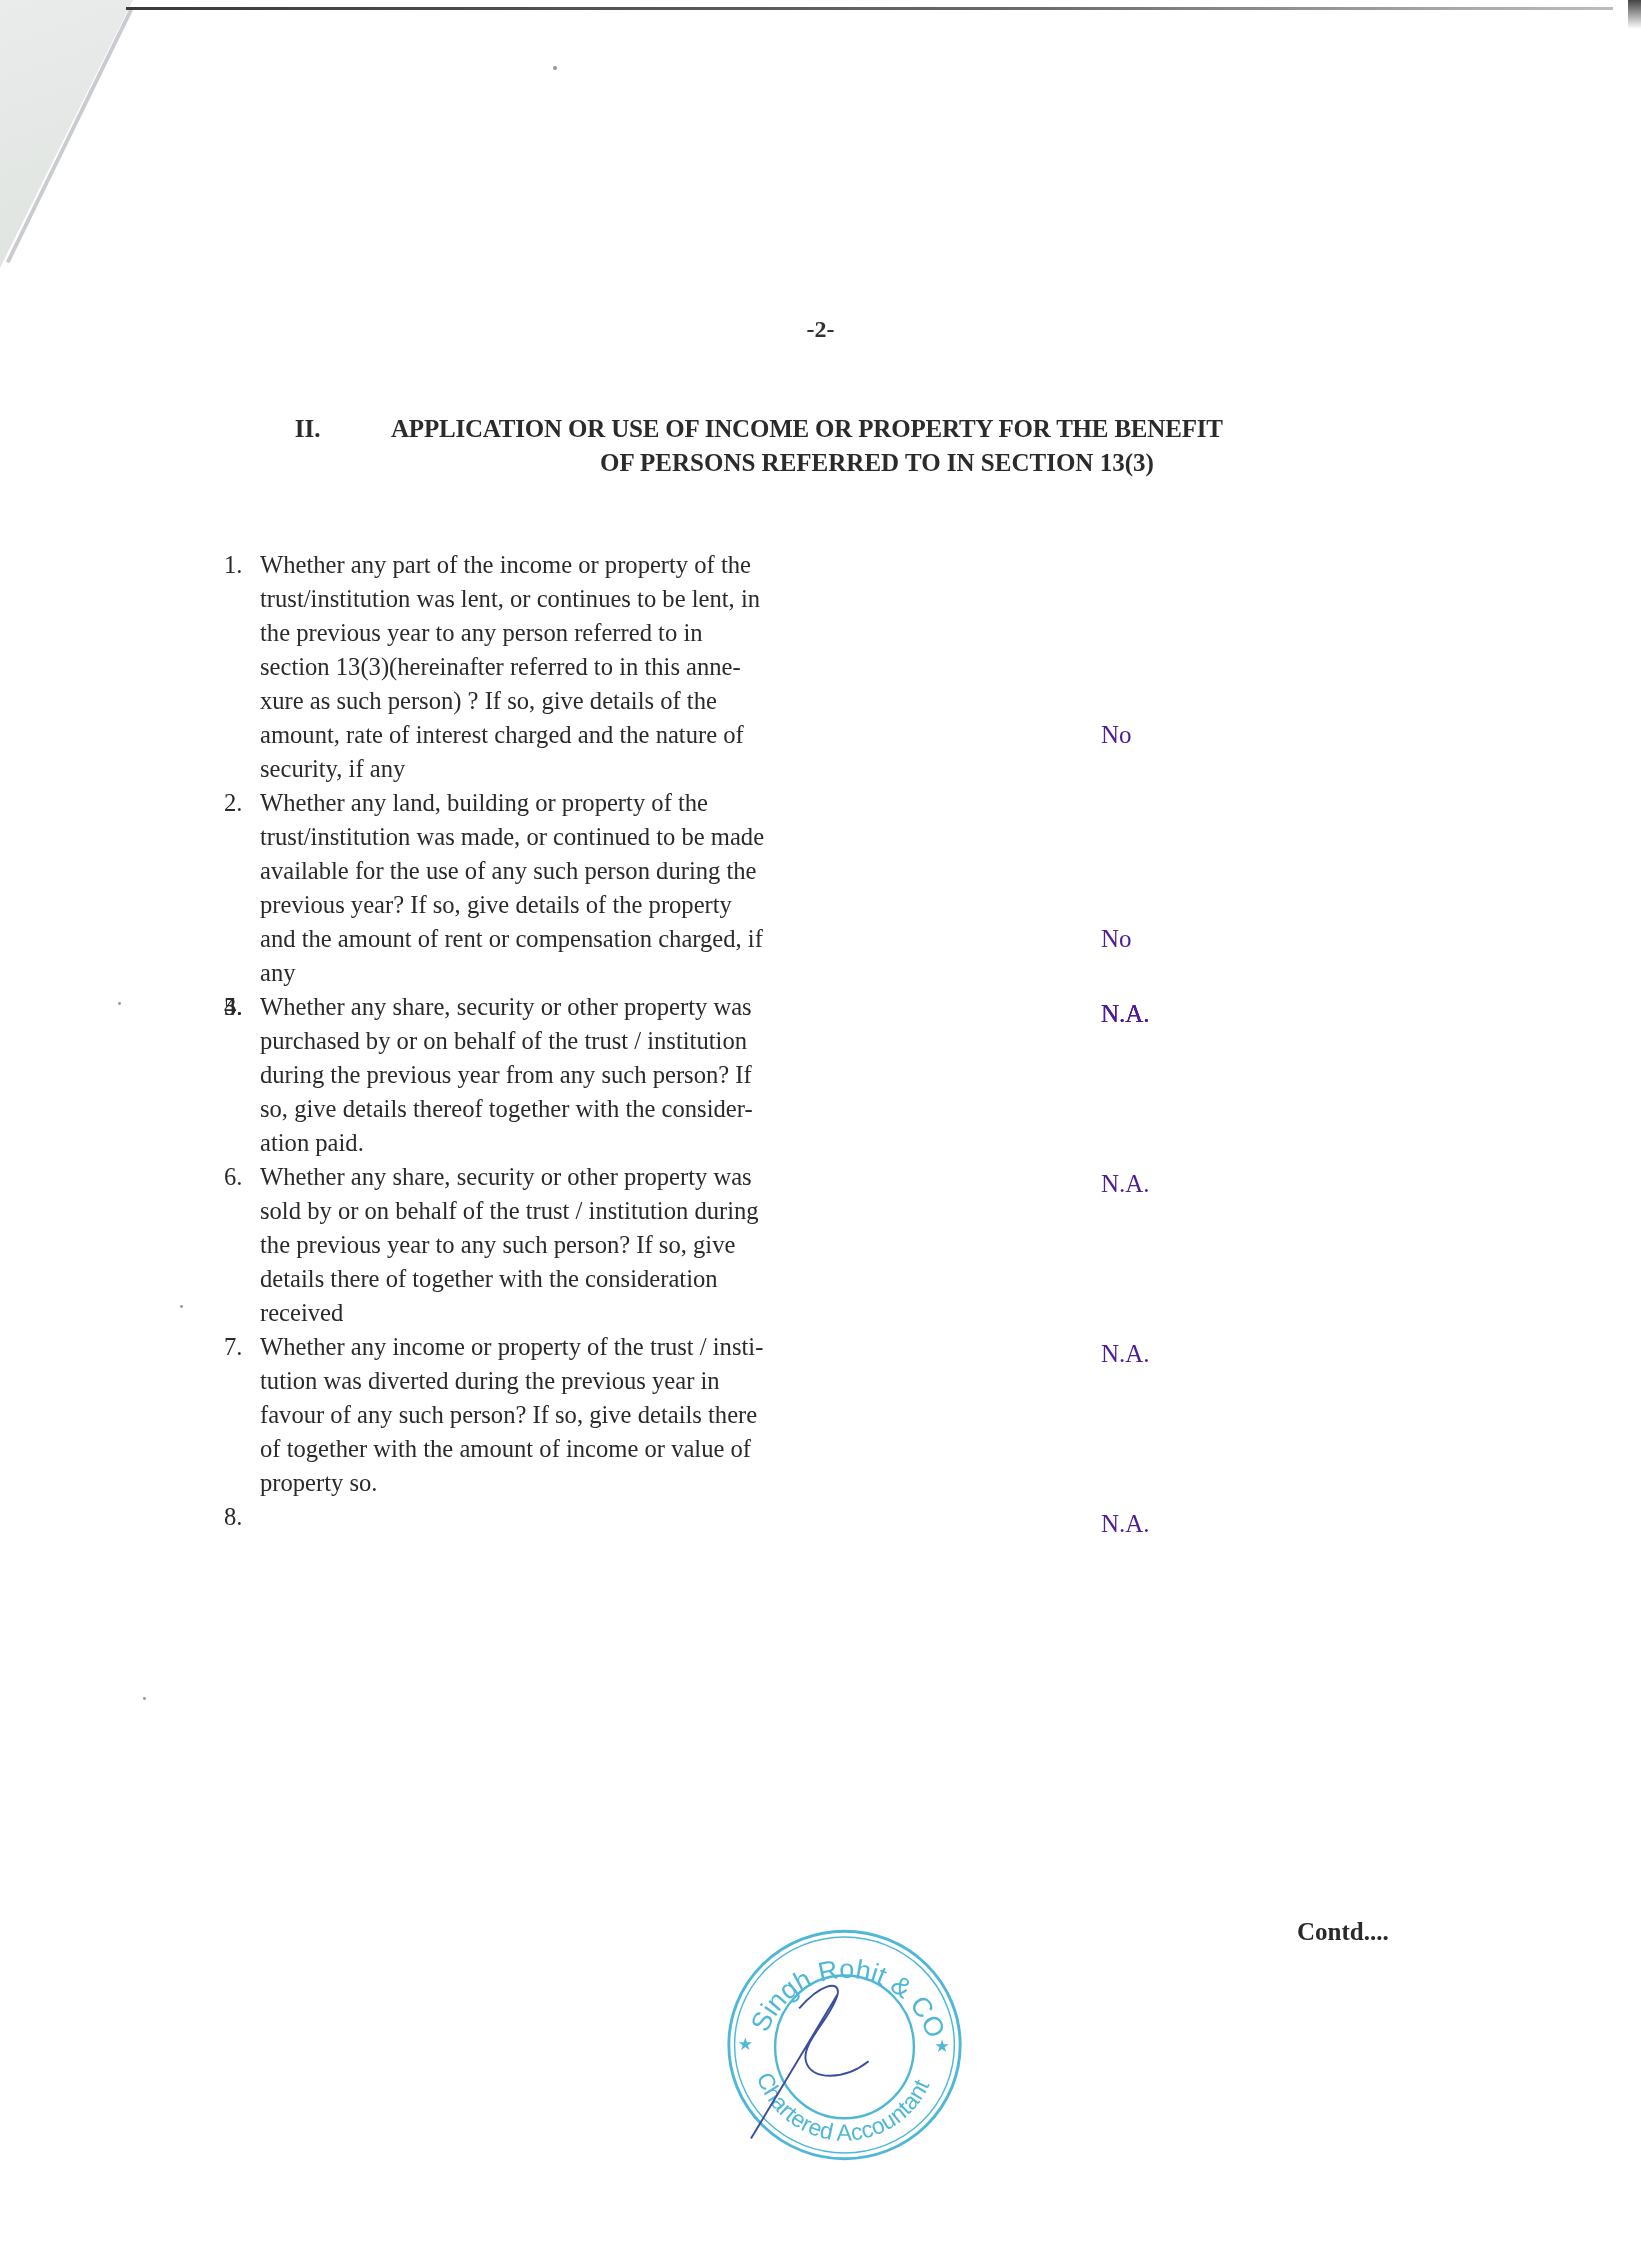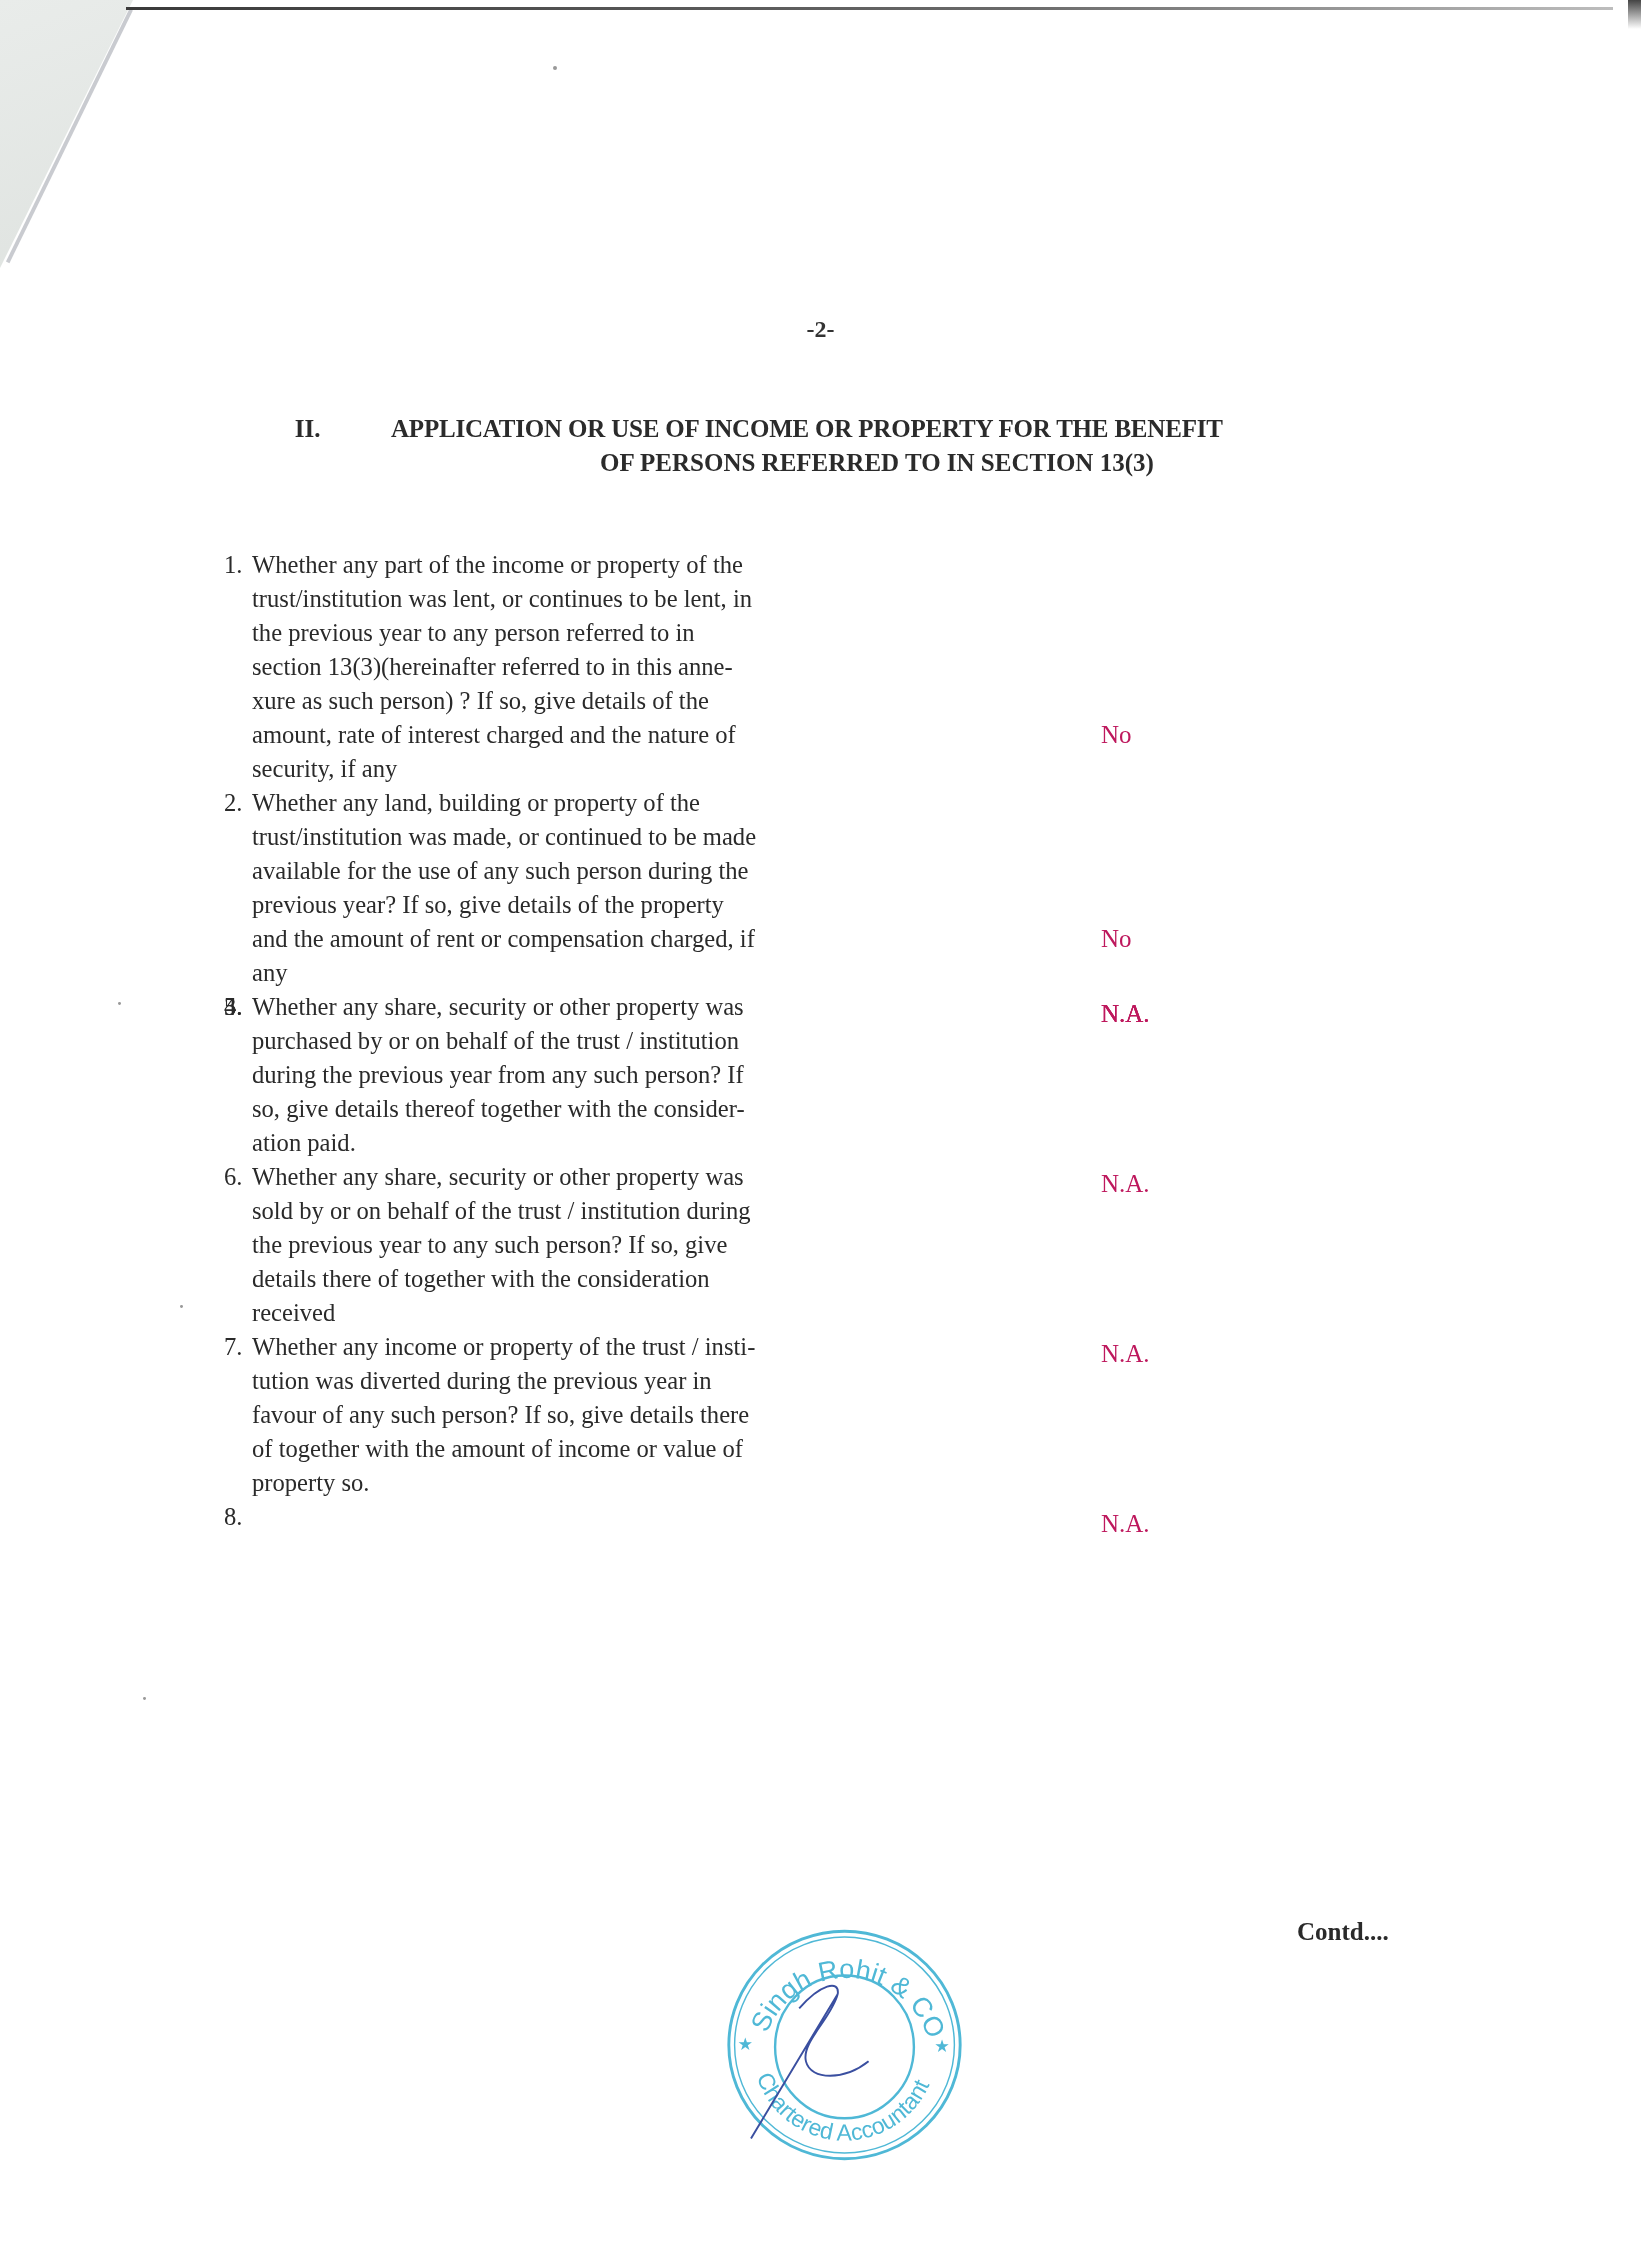--- a/index.html
+++ b/index.html
@@ -48,25 +48,25 @@
       position: absolute; top: 548px; left: 224px; width: 1255px;
       margin: 0; padding: 0; list-style: none;
     }
     .q-item {
       position: relative; font-size: 24.6px; line-height: 34px;
     }
     .q-num {
       position: absolute; left: 0; top: 0; width: 35px;
     }
     .q-text {
-      display: block; margin-left: 28px; width: 637px; white-space: pre-line;
+      display: block; margin-left: 36px; width: 637px; white-space: pre-line;
     }
     .q-answer {
       position: absolute; left: 877px; bottom: 0; font-size: 25px;
-      white-space: nowrap; color: #be185d;
+      white-space: nowrap; color: #4c1d95;
     }
     .q-answer.top { top: 7px; bottom: auto; }
     .contd {
       position: absolute; left: 1297px; top: 1918px; font-size: 25px;
       font-weight: bold; color: #2a2a2a;
     }
     .stamp {
       position: absolute; left: 724px; top: 1926px; width: 241px; height: 237px;
     }
     .specks { position: absolute; width: 3.9px; height: 3.9px; border-radius: 50%; background: #999; }

